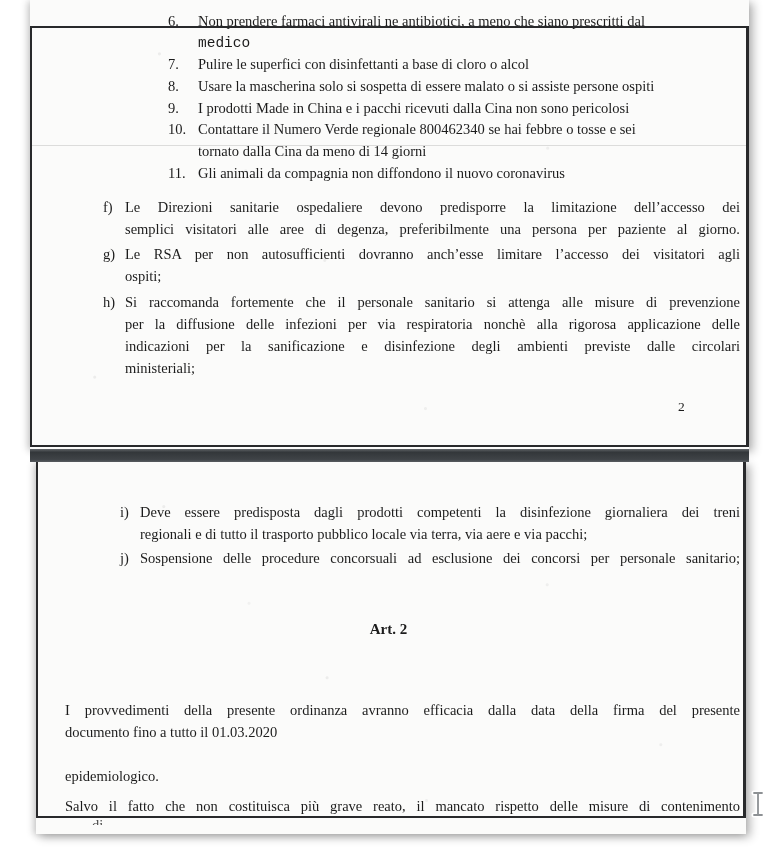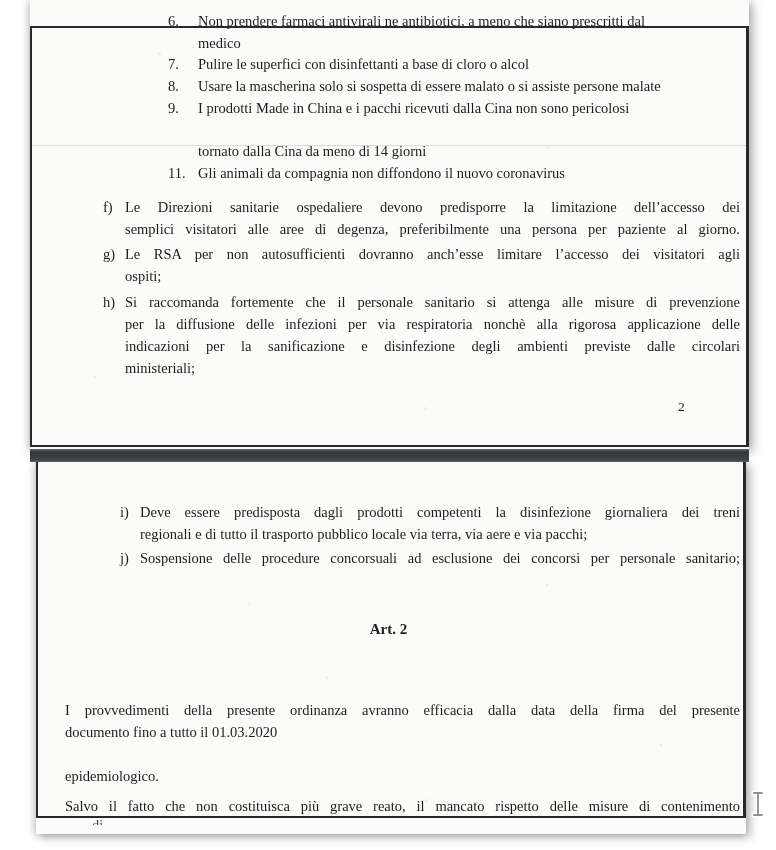--- a/index.html
+++ b/index.html
@@ -76,24 +76,25 @@
   .cursor { position:absolute; left:750px; top:790px; z-index:20; }
 </style>
 </head>
 <body>
 
 <div class="stage">
 
   <div class="page p1">
 
     <div class="ln" style="left:138px; top:10px;"><span class="num">6.</span><span>Non prendere farmaci antivirali ne antibiotici, a meno che siano prescritti dal</span></div>
-    <div class="ln" style="left:168px; top:32px;">medico</div>
+    <div class="ln" style="left:168px; top:32px;font-family:Liberation Mono, monospace;">medico</div>
     <div class="ln" style="left:138px; top:53px;"><span class="num">7.</span><span>Pulire le superfici con disinfettanti a base di cloro o alcol</span></div>
-    <div class="ln" style="left:138px; top:75px;"><span class="num">8.</span><span>Usare la mascherina solo si sospetta di essere malato o si assiste persone malate</span></div>
+    <div class="ln" style="left:138px; top:75px;"><span class="num">8.</span><span>Usare la mascherina solo si sospetta di essere malato o si assiste persone ospiti</span></div>
     <div class="ln" style="left:138px; top:97px;"><span class="num">9.</span><span>I prodotti Made in China e i pacchi ricevuti dalla Cina non sono pericolosi</span></div>
+    <div class="ln" style="left:138px; top:118px;"><span class="num">10.</span><span>Contattare il Numero Verde regionale 800462340 se hai febbre o tosse e sei</span></div>
     <div class="ln" style="left:168px; top:140px;">tornato dalla Cina da meno di 14 giorni</div>
     <div class="ln" style="left:138px; top:162px;"><span class="num">11.</span><span>Gli animali da compagnia non diffondono il nuovo coronavirus</span></div>
 
     <div class="artifact-line"></div>
 
     <div class="ln" style="left:73px; top:196px;">f)</div>
     <div class="ln jl" style="left:95px; top:196px; width:615px;">Le Direzioni sanitarie ospedaliere devono predisporre la limitazione dell’accesso dei</div>
     <div class="ln jl" style="left:95px; top:218px; width:615px;">semplici visitatori alle aree di degenza, preferibilmente una persona per paziente al giorno.</div>
 
     <div class="ln" style="left:73px; top:243px;">g)</div>

